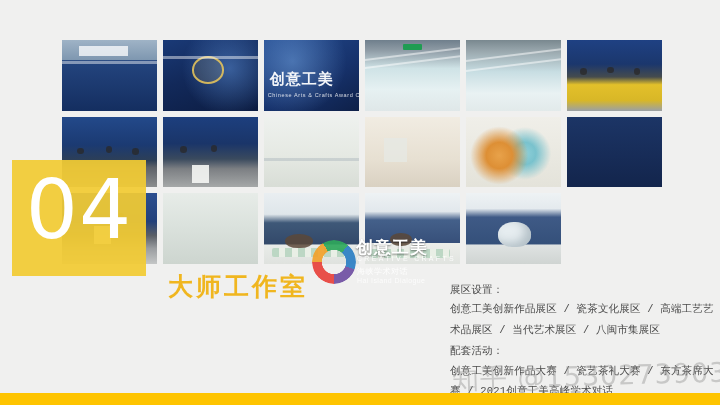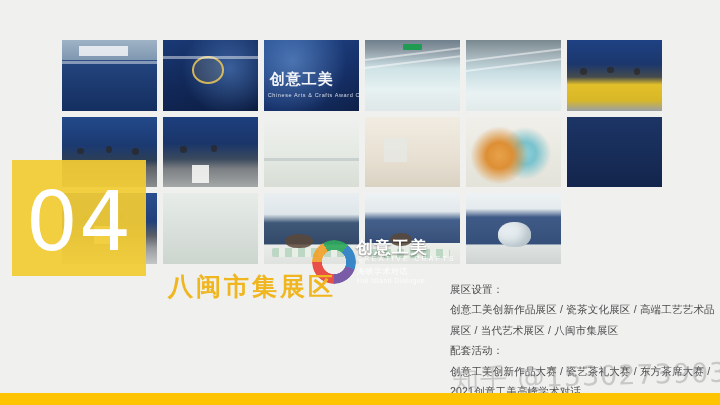--- a/index.html
+++ b/index.html
@@ -292,21 +292,21 @@
     left: 12px;
     top: 160px;
     width: 134px;
     height: 116px;
     background: #f2cb34;
     opacity: .93;
   }
   #number-text {
     position: absolute;
     left: 12px;
-    top: 164px;
+    top: 152px;
     width: 134px;
     height: 116px;
     display: flex;
     align-items: center;
     justify-content: center;
     font-size: 82px;
     line-height: 1;
     font-weight: 400;
     color: #ffffff;
     letter-spacing: 1px;
@@ -348,20 +348,21 @@
     line-height: 1.95;
     color: #4a4a4a;
     letter-spacing: .2px;
     margin-left: 8px;
   }
   .info-head {
     color: #4a4a4a;
   }
   .info-body {
     color: #4a4a4a;
+    font-family: Liberation Mono, monospace;
   }
 
   
   #watermark {
     position: absolute;
     left: 452px;
     top: 358px;
     font-size: 27px;
     font-weight: 400;
     color: rgba(140,140,140,.40);
@@ -493,21 +494,21 @@
       <div class="logo-cn">创意工美</div>
       <div class="logo-en">CREATIVE CRAFTS</div>
       <div class="logo-sub-cn">海峡学术对话</div>
       <div class="logo-sub-en">Hai Island Dialogue</div>
     </div>
   </div>
 
   <div id="number-block"></div>
   <div id="number-text">04</div>
 
-  <div id="section-title">八闽市集展区</div>
+  <div id="section-title">大师工作室</div>
 
 
   <div id="info-column">
     <div class="info-head">展区设置：</div>
     <div class="info-body">创意工美创新作品展区 / 瓷茶文化展区 / 高端工艺艺术品展区 / 当代艺术展区 / 八闽市集展区</div>
     <div class="info-head">配套活动：</div>
     <div class="info-body">创意工美创新作品大赛 / 瓷艺茶礼大赛 / 东方茶席大赛 / 2021创意工美高峰学术对话</div>
   </div>
 
   <div id="watermark">知乎 @15302739037</div>

